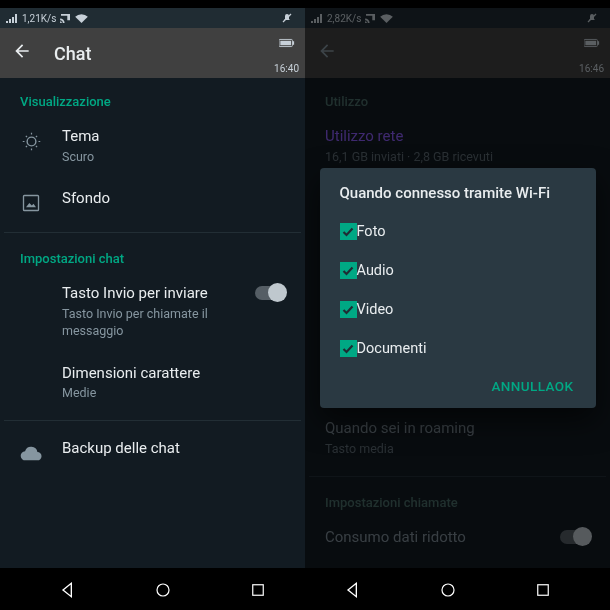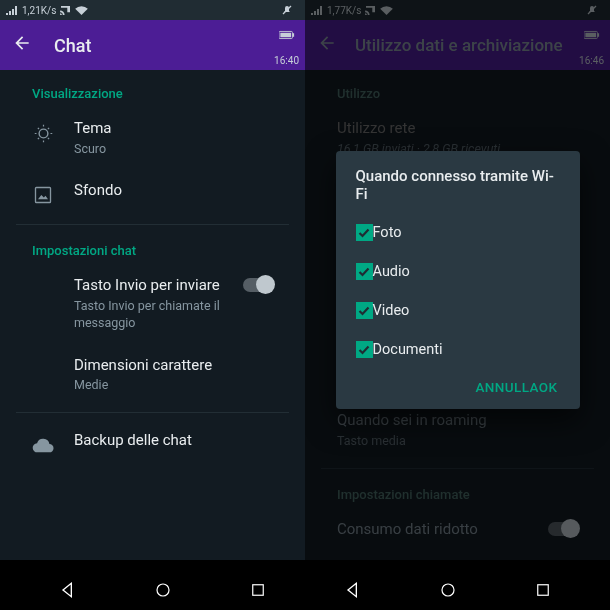--- a/index.html
+++ b/index.html
@@ -15,46 +15,47 @@
     display: flex;
     width: 610px;
     height: 560px;
   }
   .screen {
     width: 305px;
     height: 560px;
     background: #121b22;
     position: relative;
     overflow: hidden;
+    margin-top: 8px;
   }
   .statusbar {
     height: 20px;
     background: #202c33;
     display: flex;
     align-items: center;
     padding: 0 6px;
     color: #c7d0d8;
     font-size: 10px;
     justify-content: space-between;
   }
   .sb-left { display: flex; align-items: center; gap: 4px; }
   .sb-right { display: flex; align-items: center; gap: 15px; flex-direction: column; }
   .sb-right svg, .sb-left svg { display: block; }
   .appbar {
     height: 50px;
-    background: #4c1d95;
+    background: #404040;
     display: flex;
     align-items: center;
     padding: 0 12px;
     gap: 22px;
     color: #e9edef;
   }
   .appbar-title { font-size: 18px; font-weight: 500; }
   .content {
-    padding: 4px 16px 0;
+    padding: 4px 4px 0;
     color: #e9edef;
     height: calc(100% - 70px);
     overflow: hidden;
   }
   .section-label {
     color: #00a884;
     font-size: 13px;
     font-weight: 500;
     padding: 12px 16px 6px;
   }
@@ -93,21 +94,21 @@
     width: 19px; height: 19px; border-radius: 50%; background: #00a884;
   }
   .scrim {
     position: absolute; inset: 0;
     background: rgba(0,0,0,0.55);
     display: flex;
     align-items: center;
     justify-content: center;
   }
   .dialog {
-    width: 244px;
+    width: 276px;
     background: #2a3942;
     border-radius: 4px;
     box-shadow: 0 12px 30px rgba(0,0,0,0.6);
     padding: 16px 0 8px;
   }
   .dialog-title {
     color: #e9edef; font-size: 15px; font-weight: 500;
     padding: 0 20px 10px;
   }
   .check-row {
@@ -253,21 +254,21 @@
 
     </div>
   </div>
 
   <div class="screen">
     <div class="statusbar">
       <div class="sb-left">
         <svg width="12" height="10" viewBox="0 0 12 10">
             <path fill="#c7d0d8" d="M0 8h2v2H0zM3 6h2v4H3zM6 4h2v6H6zM9 1h2v9H9z"></path>
           </svg>
-        <span>1,77K/s</span>
+        <span>2,82K/s</span>
         <svg width="11" height="9" viewBox="0 0 12 10">
             <path fill="#c7d0d8" d="M1 0h10v7h-3V2H1zM0 8a2 2 0 012 2H0zM0 5a5 5 0 015 5H3a3 3 0 00-3-3z"></path>
           </svg>
         <svg width="13" height="9" viewBox="0 0 14 10">
             <path fill="#c7d0d8" d="M7 10L0 3a10 10 0 0114 0z"></path>
           </svg>
       </div>
       <div class="sb-right">
         <svg width="10" height="10" viewBox="0 0 10 10">
             <circle cx="5" cy="5" r="4" fill="none" stroke="#c7d0d8" stroke-width="1.3"></circle>
@@ -288,29 +289,28 @@
         <span>16:46</span>
       </div>
     </div>
 
     <div class="appbar" style="gap:18px;">
       <span>
         <svg width="20" height="20" viewBox="0 0 24 24">
             <path fill="#8696a0" d="M20 11H7.8l5.6-5.6L12 4l-8 8 8 8 1.4-1.4L7.8 13H20z"></path>
           </svg>
       </span>
-      <span class="appbar-title" style="font-size:17px;color:#8696a0;">Utilizzo dati e archiviazione</span>
     </div>
 
     <div class="content">
       <div class="section-label" style="color:#486a66;">Utilizzo</div>
       <div class="row" style="padding-left:16px;">
         <div class="row-text">
-          <div class="row-title" style="color:#737373;">Utilizzo rete</div>
-          <div class="row-sub" style="color:#5d6a73;font-style:italic;">16,1 GB inviati · 2,8 GB ricevuti</div>
+          <div class="row-title" style="color:#8b5cf6;">Utilizzo rete</div>
+          <div class="row-sub" style="color:#5d6a73;">16,1 GB inviati · 2,8 GB ricevuti</div>
         </div>
       </div>
 
       <div style="height:230px;"></div>
 
       <div class="row" style="padding-left:16px;">
         <div class="row-text">
           <div class="row-title" style="color:#7d8b95;">Quando sei in roaming</div>
           <div class="row-sub" style="color:#5d6a73;">Tasto media</div>
         </div>

